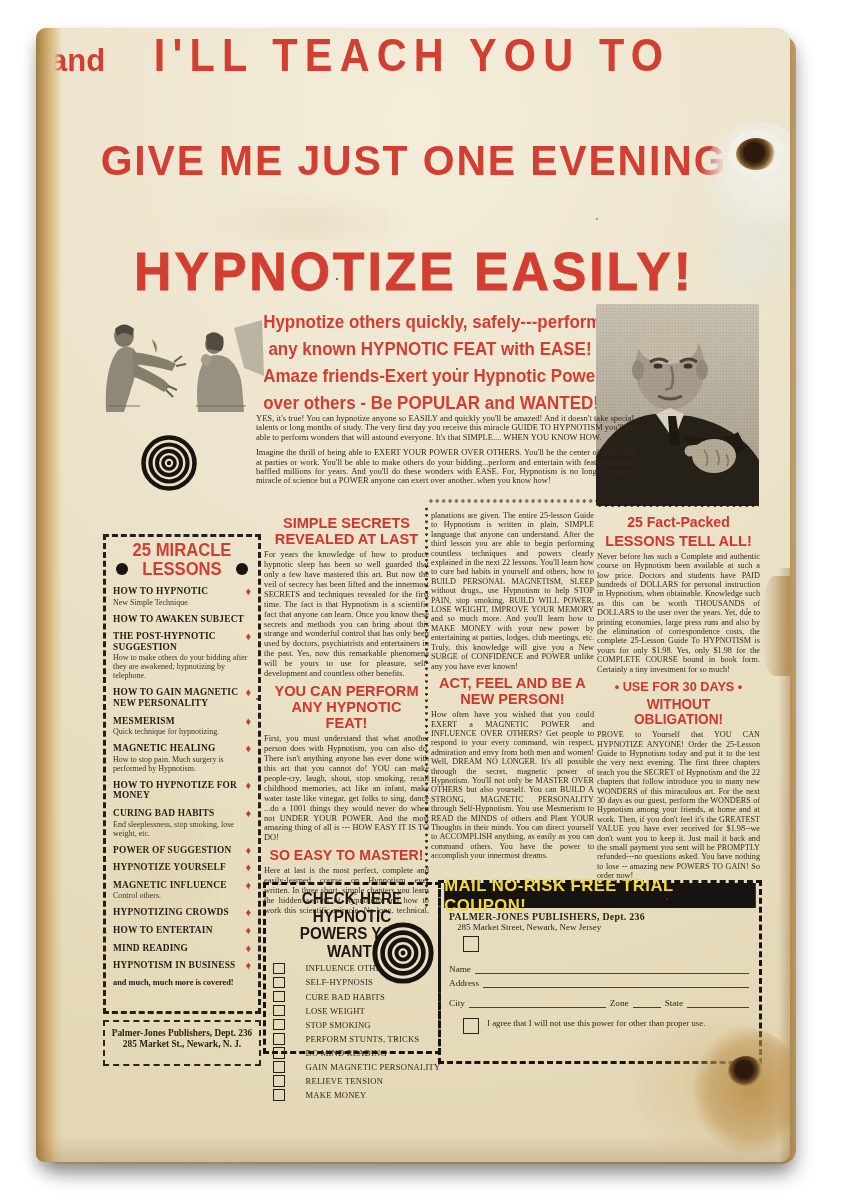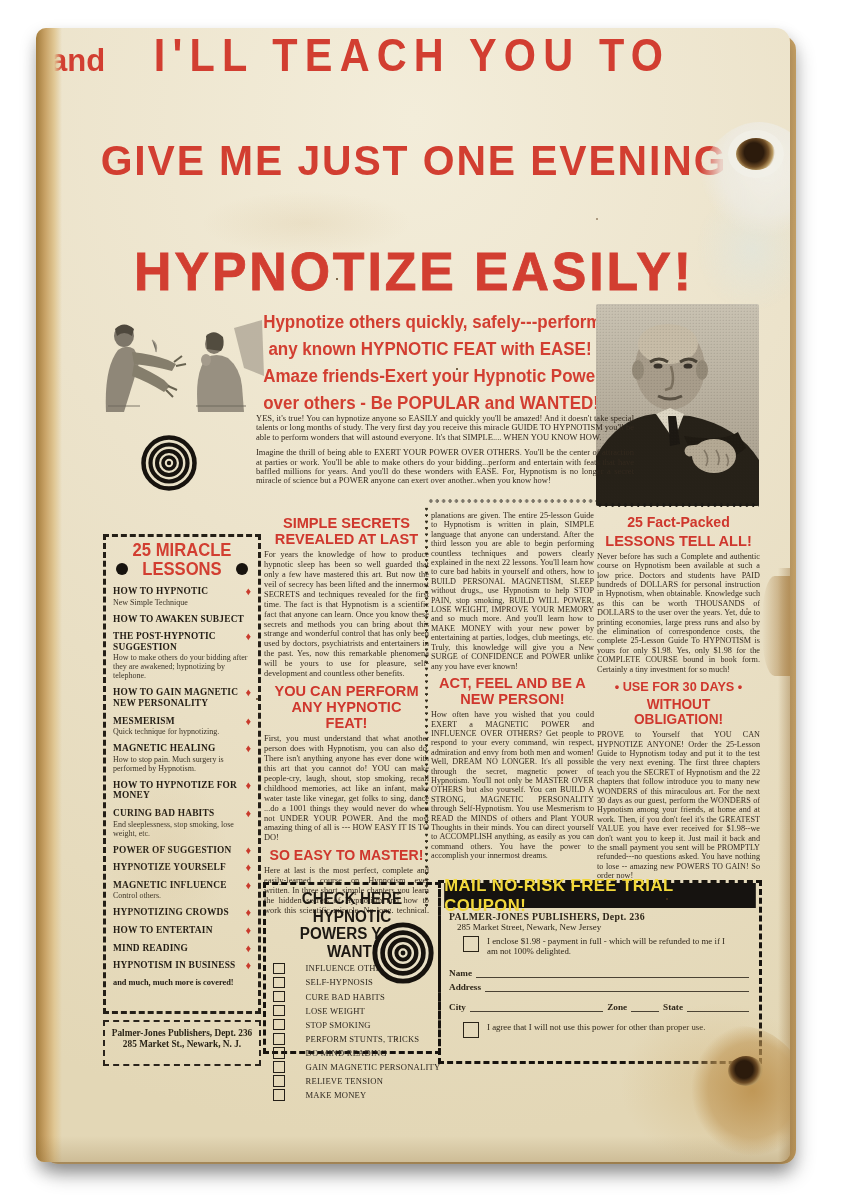--- a/index.html
+++ b/index.html
@@ -88,21 +88,21 @@
   .cp-head{height:25px;background:#161310;color:#f2d83a;display:flex;align-items:center;justify-content:center;
       font-family:"Liberation Sans",sans-serif;font-weight:700;font-size:17px;letter-spacing:.5px;
       transform:scaleX(.98);transform-origin:center;}
   .cp-body{padding:3px 10px 0 8px;color:#2e2619;}
   .cp-co{font-weight:700;font-size:9.8px;letter-spacing:.3px;}
   .cp-ad{font-size:9px;padding-left:8px;}
   .cp-yes{font-size:8.8px;margin-top:4px;line-height:10px;width:300px;}
   .cp-ckrow{display:flex;gap:8px;margin-top:4px;align-items:flex-start;}
   .cp-box{width:14px;height:14px;border:1.6px solid #2a2418;flex:none;margin-left:14px;}
   .cp-cktext{font-size:8.8px;line-height:10px;width:250px;}
-  .f-row{display:flex;align-items:flex-end;margin-top:9px;font-size:9.2px;gap:4px;font-weight:bold;}
+  .f-row{display:flex;align-items:flex-end;margin-top:9px;font-size:9.2px;gap:4px;}
   .f-line{border-bottom:1px solid #4a4234;height:12px;flex:1;}
   .f-line.short{flex:none;width:28px;}
   .f-line.state{flex:none;width:62px;}
 
   
   .pubbox{position:absolute;left:67px;top:992px;width:158px;height:46px;border:2px dashed #2a241c;
       box-sizing:border-box;text-align:center;padding-top:6px;color:#2a2418;}
   .pubbox div{font-weight:700;font-size:9.3px;line-height:11px;}
 
   
@@ -419,21 +419,20 @@
     </div>
   </div>
 
   <div class="coupon">
     <div class="cp-head">MAIL NO-RISK FREE TRIAL COUPON!</div>
     <div class="cp-body">
       <div class="cp-co">PALMER-JONES PUBLISHERS, Dept. 236</div>
       <div class="cp-ad">285 Market Street, Newark, New Jersey</div>
       <div class="cp-ckrow">
         <div class="cp-box"></div>
-        <div class="cp-cktext">I enclose $1.98 - payment in full - which will be refunded to me if I am not 100% delighted.</div>
       </div>
       <div class="f-row">
         <span>Name</span>
         <div class="f-line"></div>
       </div>
       <div class="f-row" style="margin-top:1px;">
         <span>Address</span>
         <div class="f-line"></div>
       </div>
       <div class="f-row" style="margin-top:7px;">

